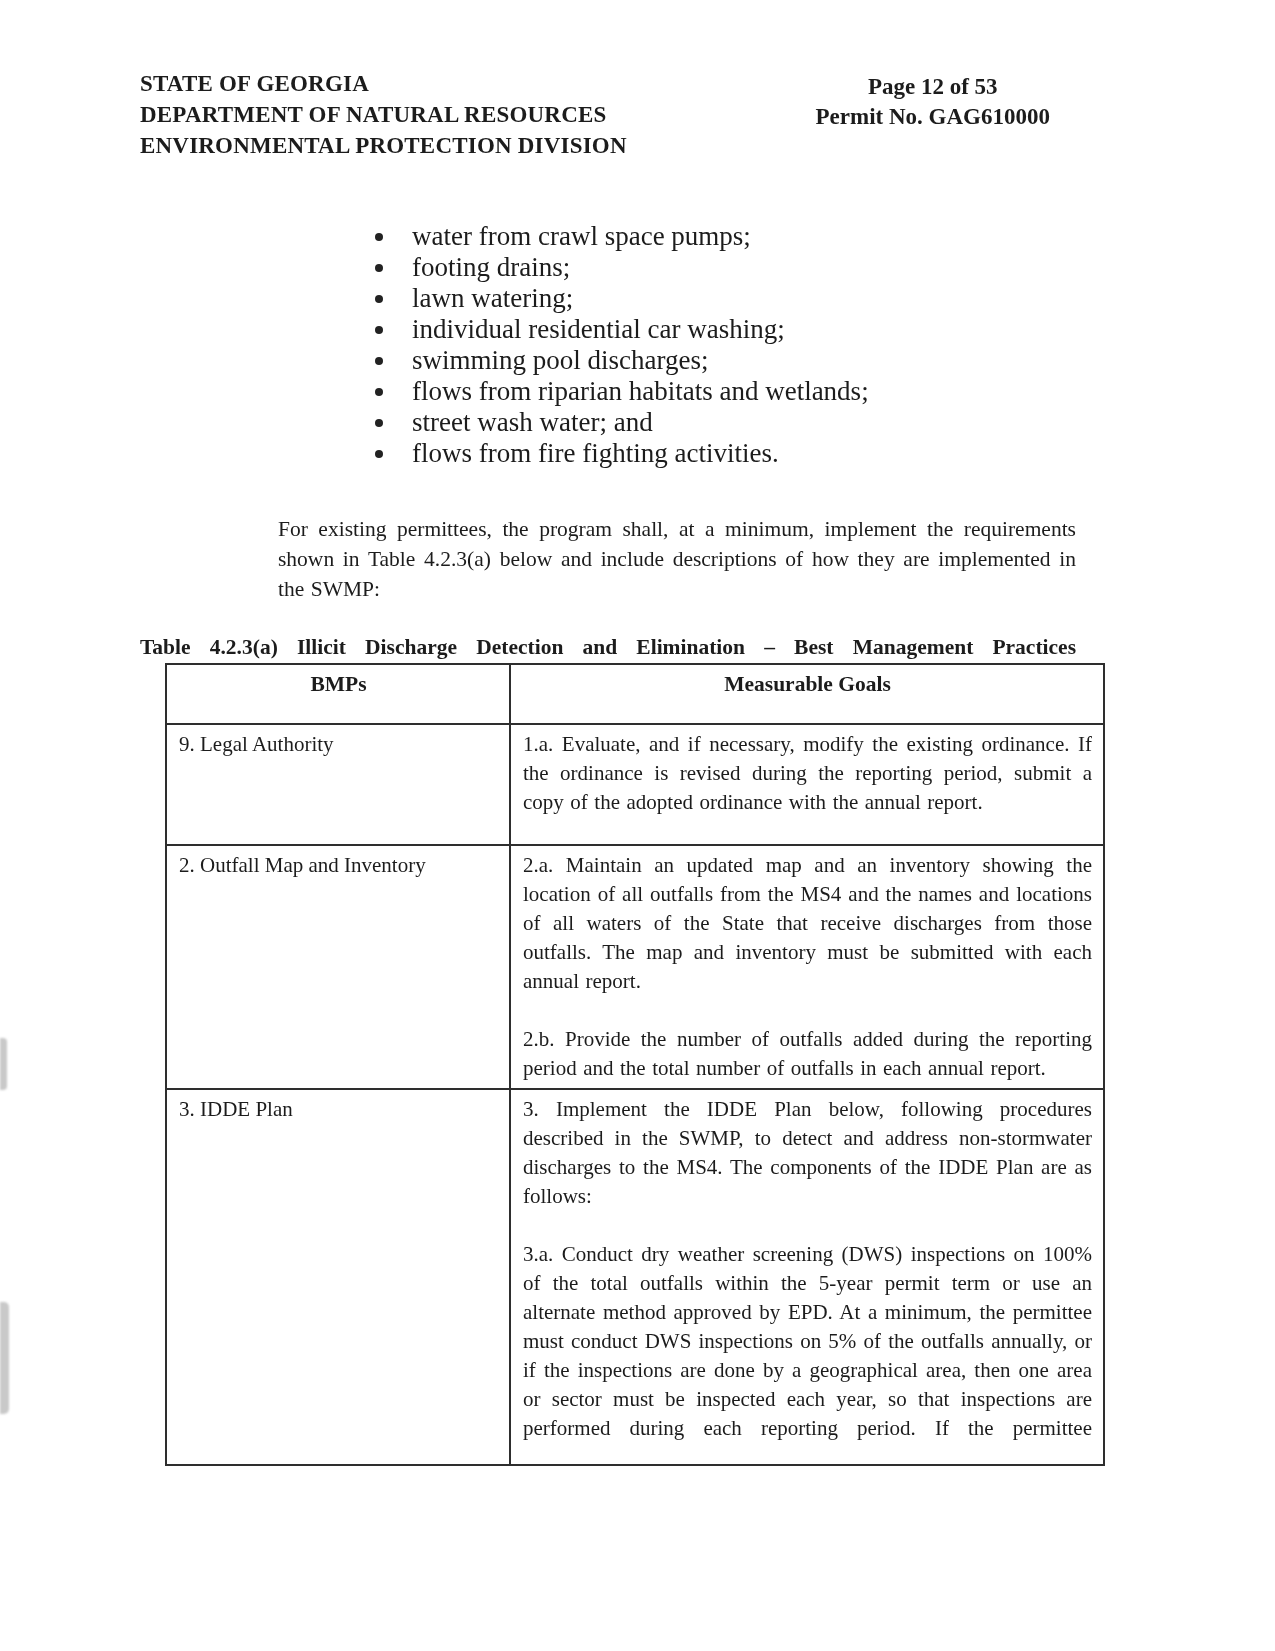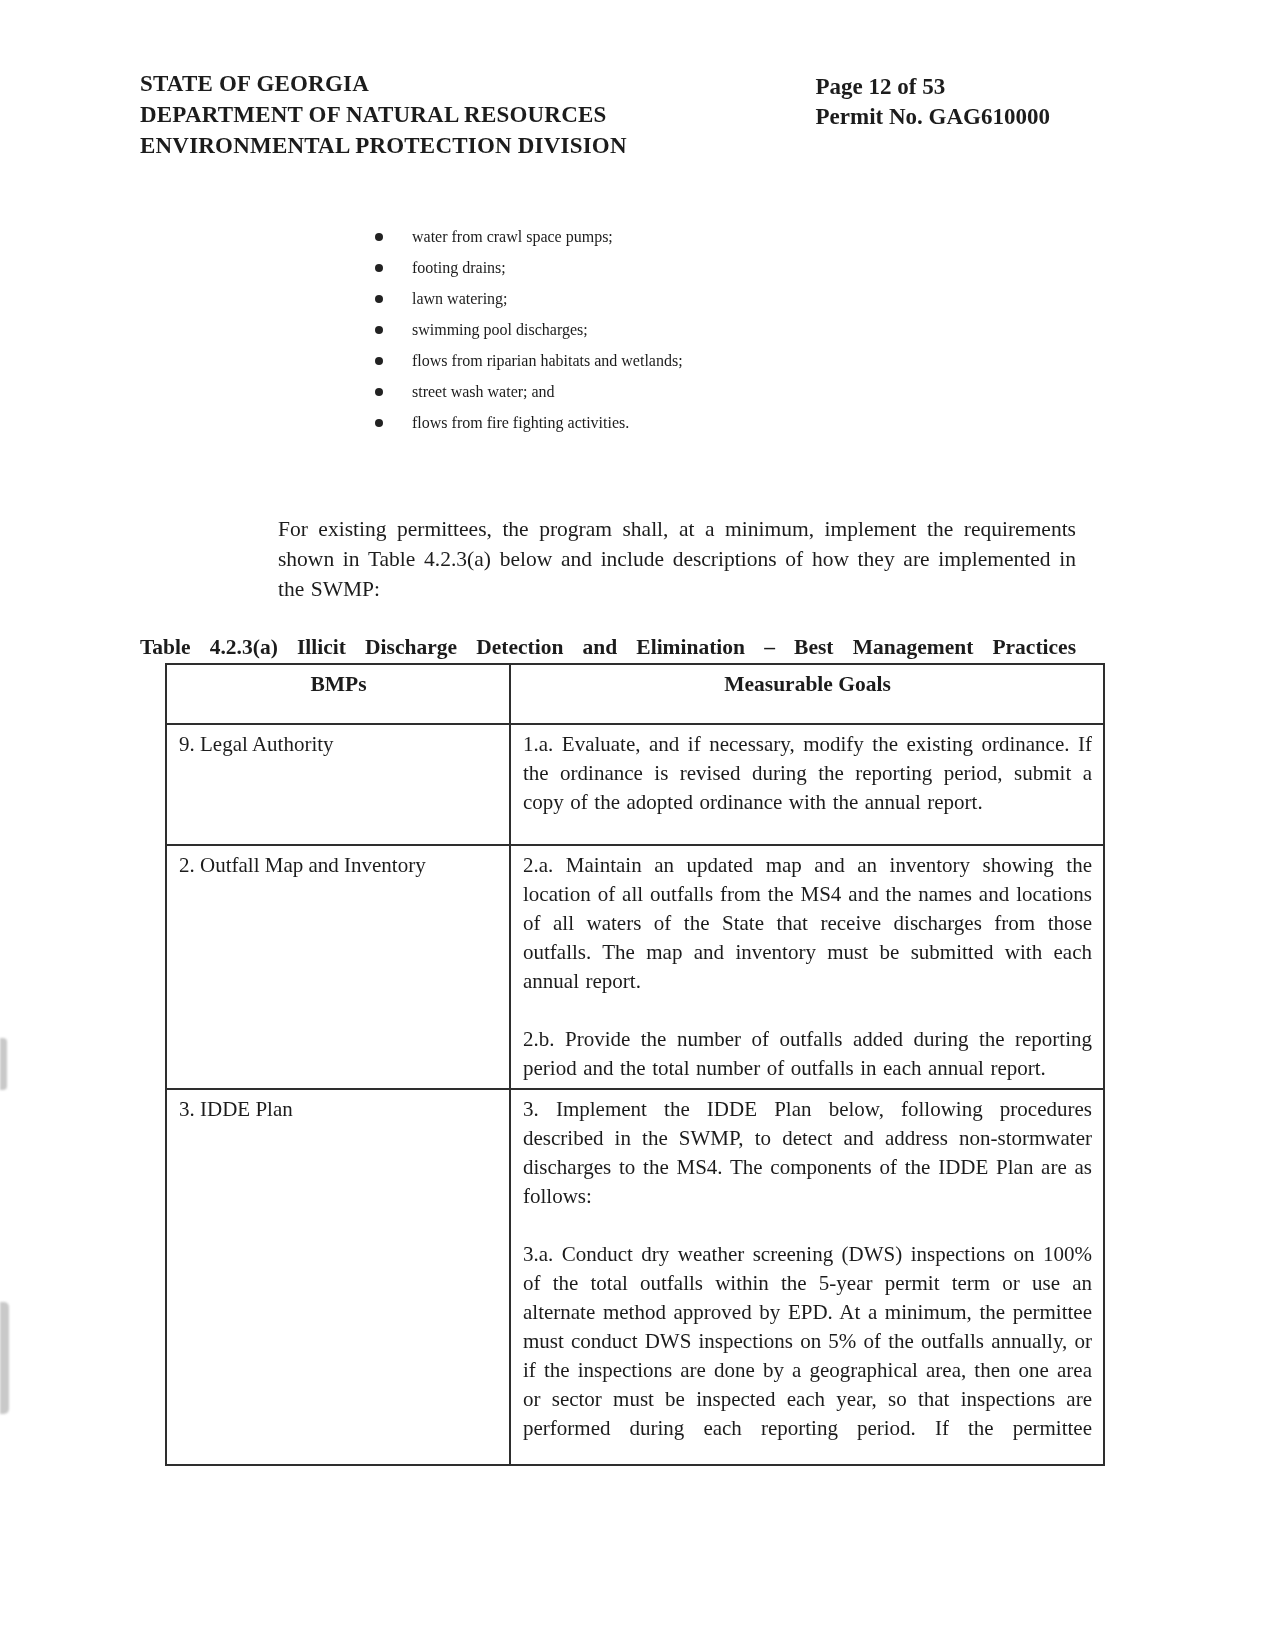--- a/index.html
+++ b/index.html
@@ -15,31 +15,31 @@
 
   
   .agency-header {
     position: absolute; left: 140px; top: 68px;
     font-weight: bold; font-size: 23px; line-height: 31px;
     letter-spacing: 0.2px; white-space: nowrap;
   }
   .page-meta {
     position: absolute; right: 225px; top: 72px;
     font-weight: bold; font-size: 23px; line-height: 30px;
-    text-align: left; white-space: nowrap;
+    text-align: center; white-space: nowrap;
   }
 
   
   .discharge-list { position: absolute; left: 375px; top: 221px; }
   .bullet-item { display: flex; align-items: center; height: 31px; }
   .bullet-dot {
     width: 8px; height: 8px; border-radius: 50%;
     background: #222; margin-right: 29px; flex: 0 0 auto;
   }
-  .bullet-text { font-size: 16px; white-space: nowrap; }
+  .bullet-text { font-size: 27px; white-space: nowrap; }
 
   
   .intro-paragraph {
     position: absolute; left: 278px; top: 492px; width: 798px;
     font-size: 21.5px; line-height: 30px;
     text-align: justify; word-spacing: 0.05em;
   }
 
   
   .table-caption {
@@ -103,20 +103,24 @@
   <div class="bullet-item">
     <span class="bullet-dot"></span>
     <span class="bullet-text">footing drains;</span>
   </div>
   <div class="bullet-item">
     <span class="bullet-dot"></span>
     <span class="bullet-text">lawn watering;</span>
   </div>
   <div class="bullet-item">
     <span class="bullet-dot"></span>
+    <span class="bullet-text">individual residential car washing;</span>
+  </div>
+  <div class="bullet-item">
+    <span class="bullet-dot"></span>
     <span class="bullet-text">swimming pool discharges;</span>
   </div>
   <div class="bullet-item">
     <span class="bullet-dot"></span>
     <span class="bullet-text">flows from riparian habitats and wetlands;</span>
   </div>
   <div class="bullet-item">
     <span class="bullet-dot"></span>
     <span class="bullet-text">street wash water; and</span>
   </div>

